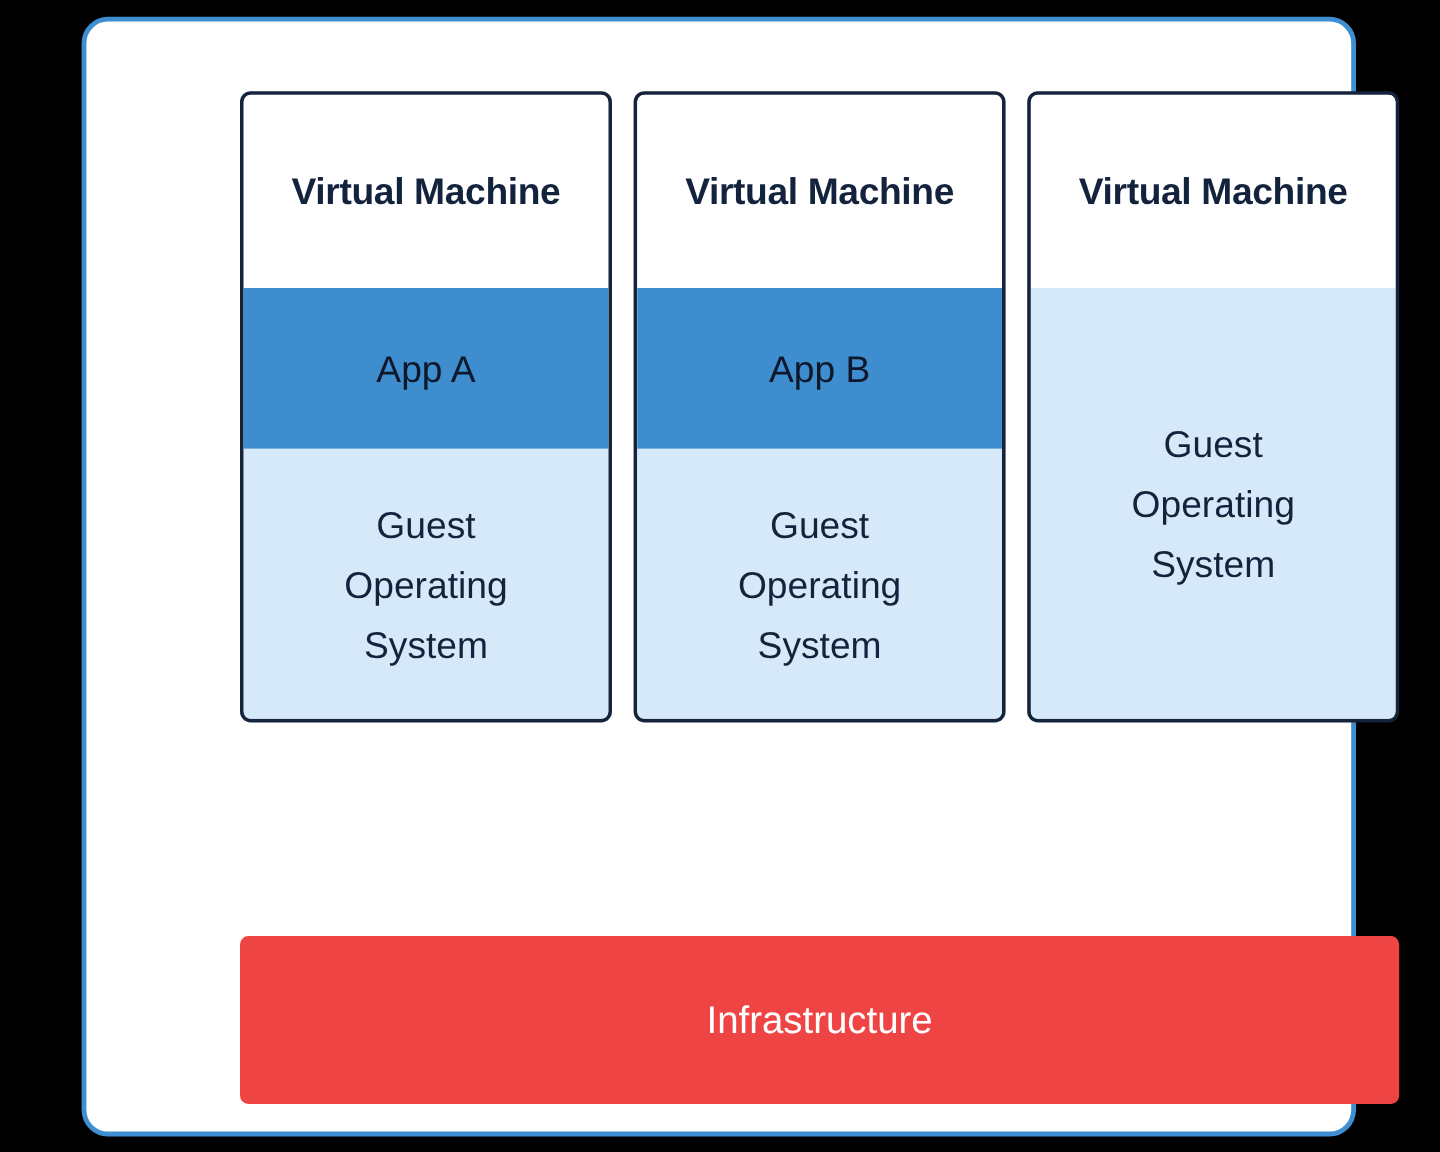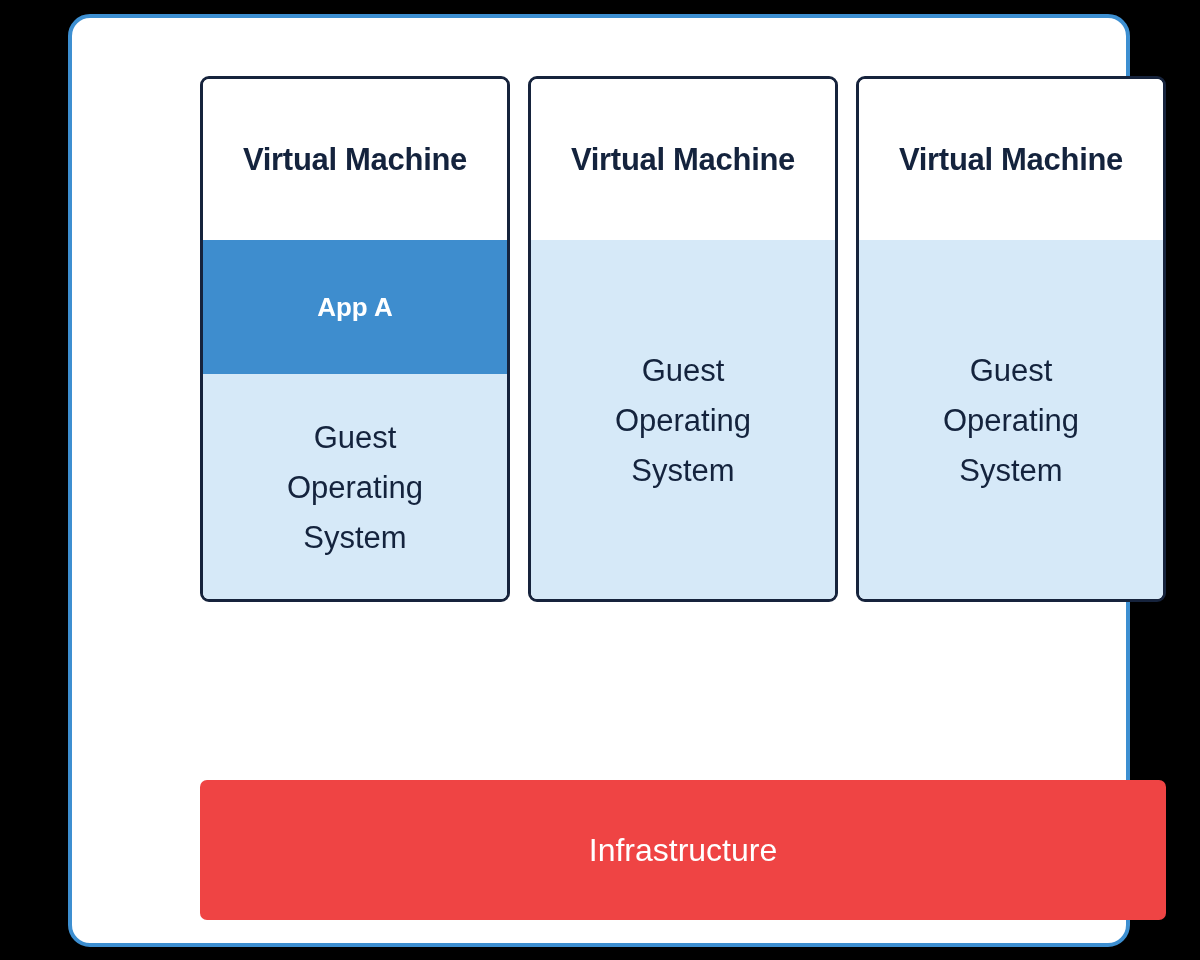--- a/index.html
+++ b/index.html
@@ -87,23 +87,23 @@
   .vm-app {
     height: 134px;
     flex: 0 0 auto;
     background: #3e8dce;
     display: flex;
     align-items: center;
     justify-content: center;
   }
 
   .vm-app-label {
-    font-size: 26px;
-    color: #ffffff;
-    font-weight: 700;
+    font-size: 31px;
+    color: #0f172a;
+    font-weight: 400;
     line-height: 1;
   }
 
   .vm-guest {
     flex: 1 1 auto;
     background: #d6e9f8;
     display: flex;
     align-items: center;
     justify-content: center;
     padding-top: 2px;
@@ -176,20 +176,23 @@
             <span class="vm-guest-label">Guest
 Operating
 System</span>
           </div>
         </div>
 
         <div class="vm-card">
           <div class="vm-title-area">
             <span class="vm-title">Virtual Machine</span>
           </div>
+          <div class="vm-app">
+            <span class="vm-app-label">App B</span>
+          </div>
           <div class="vm-guest">
             <span class="vm-guest-label">Guest
 Operating
 System</span>
           </div>
         </div>
 
         <div class="vm-card">
           <div class="vm-title-area">
             <span class="vm-title">Virtual Machine</span>

